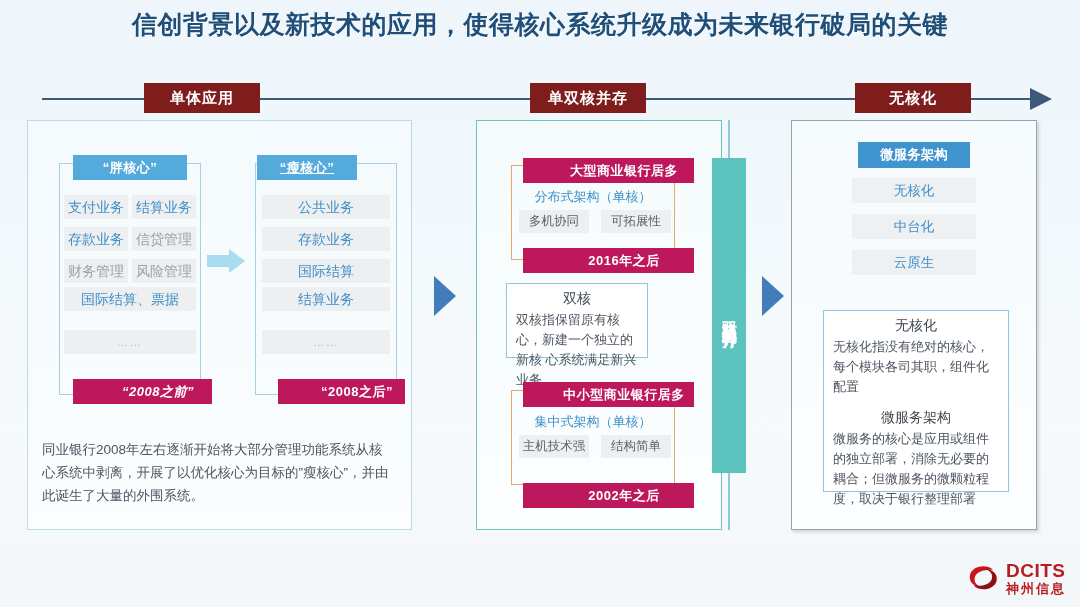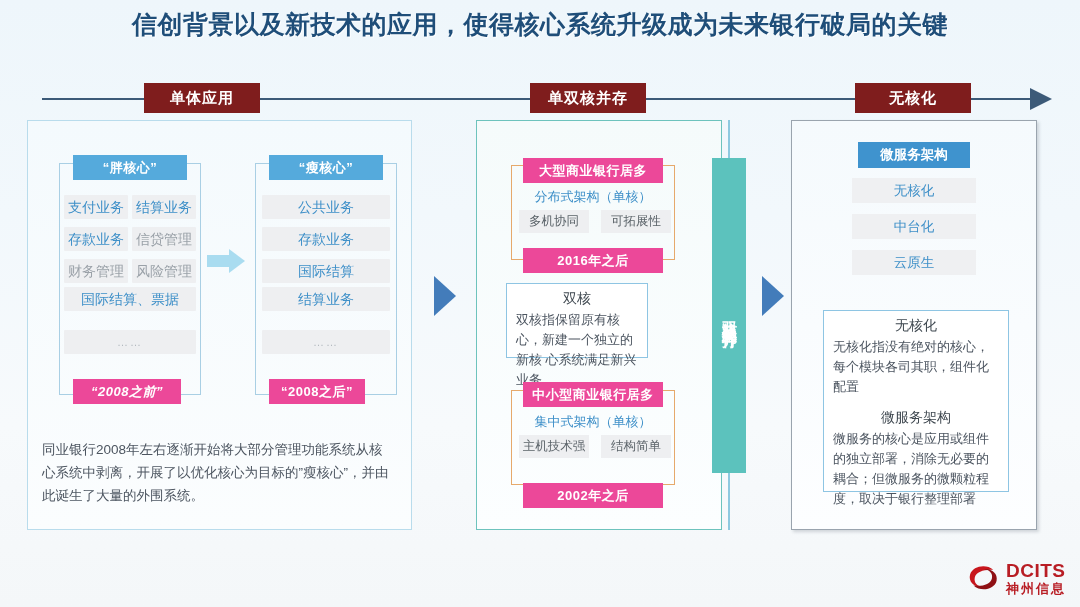--- a/index.html
+++ b/index.html
@@ -41,21 +41,21 @@
   .card1{left:27px;width:385px;border:1.5px solid #b9dcec;background:linear-gradient(180deg,#f4fafd 0%,#fbfdfe 100%);}
   .card2{left:476px;width:246px;border:1.5px solid #6dc3bd;background:linear-gradient(180deg,#f5fbfb 0%,#fcfeff 100%);}
   .card3{left:791px;width:246px;border:1.5px solid #9aa4ae;background:linear-gradient(180deg,#f5fafd 0%,#fdfeff 100%);box-shadow:2px 2px 3px rgba(120,130,140,.30);}
 
   
   .bracket{position:absolute;box-sizing:border-box;border:1.4px solid #a9cfe4;background:transparent;}
   .chip{
     position:absolute;text-align:center;color:#fff;font-size:13px;font-weight:bold;
     background:#55aadc;height:25px;line-height:25px;letter-spacing:.5px;
   }
-  .chip.soft{background:#ec4899;}
+  .chip.soft{background:#be185d;padding-left:31px;}
   .rowbox{
     position:absolute;background:#eeeff1;height:24px;line-height:24px;
     text-align:center;font-size:14px;border-radius:1px;
   }
   .blue{color:#3d8fc8;}
   .gray{color:#9aa1a8;}
   .dots{color:#b3b9bf;font-size:11px;letter-spacing:2px;}
 
   .lt-arrow{position:absolute;}
   .lt-arrow .stem{position:absolute;left:0;top:6px;width:22px;height:12px;background:#a9dcf0;}
@@ -145,22 +145,22 @@
   <div class="rowbox gray" style="left:132px;top:259px;width:64px;">风险管理</div>
   <div class="rowbox blue" style="left:64px;top:287px;width:132px;">国际结算、票据</div>
   <div class="rowbox dots" style="left:64px;top:330px;width:132px;">……</div>
 
   <div class="lt-arrow" style="left:207px;top:249px;width:38px;height:24px;">
     <div class="stem"></div>
       <div class="head"></div>
   </div>
 
   <div class="bracket" style="left:255px;top:163px;width:142px;height:232px;"></div>
-  <div class="chip" style="left:269px;top:155px;width:114px;">“瘦核心”</div>
-  <div class="chip soft" style="left:269px;top:379px;width:96px;">“2008之后”</div>
+  <div class="chip" style="left:257px;top:155px;width:100px;text-decoration:underline;">“瘦核心”</div>
+  <div class="chip soft" style="left:278px;top:379px;width:96px;">“2008之后”</div>
 
   <div class="rowbox blue" style="left:262px;top:195px;width:128px;">公共业务</div>
   <div class="rowbox blue" style="left:262px;top:227px;width:128px;">存款业务</div>
   <div class="rowbox blue" style="left:262px;top:259px;width:128px;">国际结算</div>
   <div class="rowbox blue" style="left:262px;top:287px;width:128px;">结算业务</div>
   <div class="rowbox dots" style="left:262px;top:330px;width:128px;">……</div>
 
   <div class="paragraph" style="left:42px;top:438px;width:348px;">同业银行2008年左右逐渐开始将大部分管理功能系统从核心系统中剥离，开展了以优化核心为目标的”瘦核心”，并由此诞生了大量的外围系统。</div>
 
   <div class="tri" style="left:434px;top:276px;"></div>

